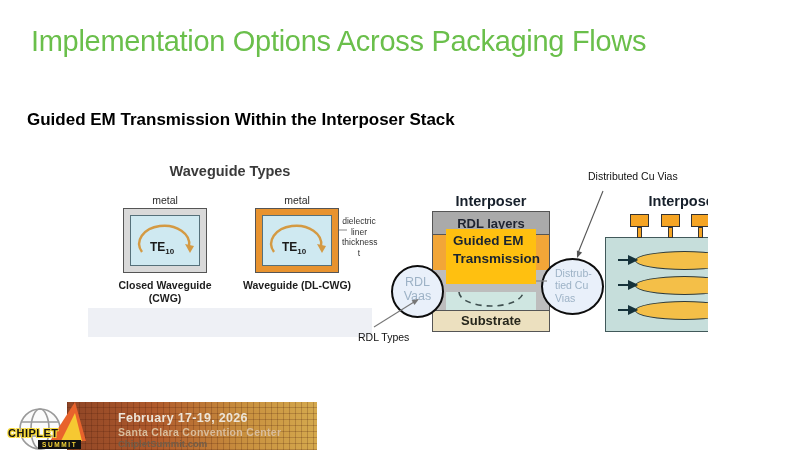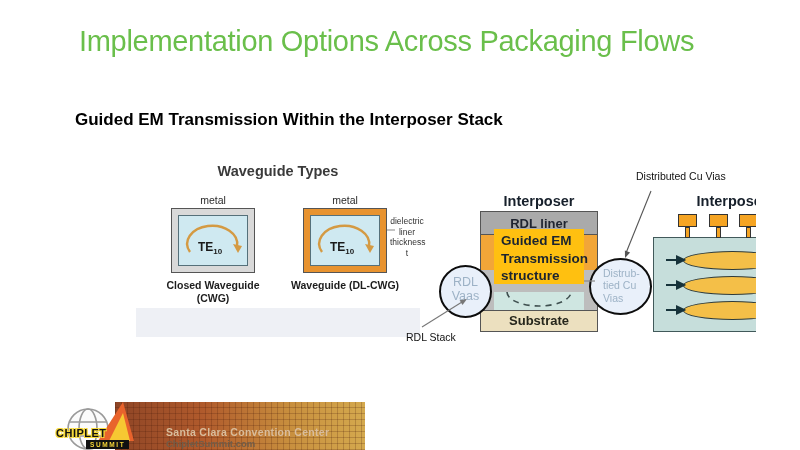--- a/index.html
+++ b/index.html
@@ -1,17 +1,17 @@
 <!DOCTYPE html>
 <html><head>
 <meta charset="utf-8">
 <style>
   html,body{margin:0;padding:0;background:#fff;}
   .slide{position:relative;width:708px;height:450px;background:#ffffff;overflow:hidden;
-         font-family:"Liberation Sans",sans-serif;color:#111;margin-left:48px;}
+         font-family:"Liberation Sans",sans-serif;color:#111;}
   .abs{position:absolute;}
 
   .main-title{left:31px;top:25px;font-size:29px;font-weight:400;color:#6abf4b;letter-spacing:-0.3px;white-space:nowrap;}
   .subtitle{left:27px;top:110px;font-size:17px;font-weight:700;color:#000;white-space:nowrap;}
   .page-number{left:776px;top:409px;font-size:11.5px;color:#333;}
 
   
   .wg-heading{left:150px;top:163px;width:160px;text-align:center;font-size:14.5px;font-weight:700;color:#3a3a3a;}
   .metal-label{top:194px;width:84px;text-align:center;font-size:10.5px;color:#2b2b2b;}
   .wg-box{width:84px;height:65px;box-sizing:border-box;border:1.5px solid #555;}
@@ -104,36 +104,35 @@
   </div>
   <div class="abs dielectric-note">dielectric
 liner
 thickness
 t</div>
 
   <div class="abs note-bar"></div>
 
   <div class="abs ip-title" style="left:436px;">Interposer</div>
   <div class="abs ip-mid-box">
-    <div class="abs rdl-band">RDL liner</div>
+    <div class="abs rdl-band">RDL layers</div>
     <div class="abs orange-strip"></div>
     <div class="abs yellow-label">
       <div>Guided EM</div>
       <div>Transmission</div>
-      <div>structure</div>
     </div>
     <div class="abs teal-zone"></div>
     <div class="abs substrate-band">Substrate</div>
   </div>
 
   <div class="abs via-circle circle-left">
     <div>RDL</div>
     <div>Vaas</div>
   </div>
-  <div class="abs small-label" style="left:358px;top:331px;">RDL Stack</div>
+  <div class="abs small-label" style="left:358px;top:331px;">RDL Types</div>
 
   <div class="abs via-circle circle-right">
     <div>Distrub-</div>
     <div>tied Cu</div>
     <div>Vias</div>
   </div>
   <div class="abs small-label" style="left:588px;top:170px;text-align:center;">Distributed Cu Vias</div>
 
   <div class="abs ip-title" style="left:629px;">Interposer</div>
   <div class="abs ip-right-box"></div>
@@ -143,20 +142,21 @@
   <div class="abs cu-pad" style="left:723px;"></div>
   <div class="abs cu-stem" style="left:637px;"></div>
   <div class="abs cu-stem" style="left:668px;"></div>
   <div class="abs cu-stem" style="left:698px;"></div>
   <div class="abs cu-stem" style="left:730px;"></div>
   <div class="abs wg-ellipse" style="top:251px;"></div>
   <div class="abs wg-ellipse" style="top:276px;"></div>
   <div class="abs wg-ellipse" style="top:301px;"></div>
 
   <div class="abs banner"></div>
+  <div class="abs banner-date">February 17-19, 2026</div>
   <div class="abs banner-venue">Santa Clara Convention Center</div>
   <div class="abs banner-url">ChipletSummit.com</div>
 
   <svg class="abs logo" viewBox="0 0 105 52">
     <g stroke="#9a9a9a" fill="none" stroke-width="1.6">
       <circle cx="35" cy="31" r="20" fill="#fbfbfb"></circle>
       <ellipse cx="35" cy="31" rx="9" ry="20"></ellipse>
       <line x1="16" y1="24" x2="54" y2="24"></line>
       <line x1="16" y1="38" x2="54" y2="38"></line>
     </g>

